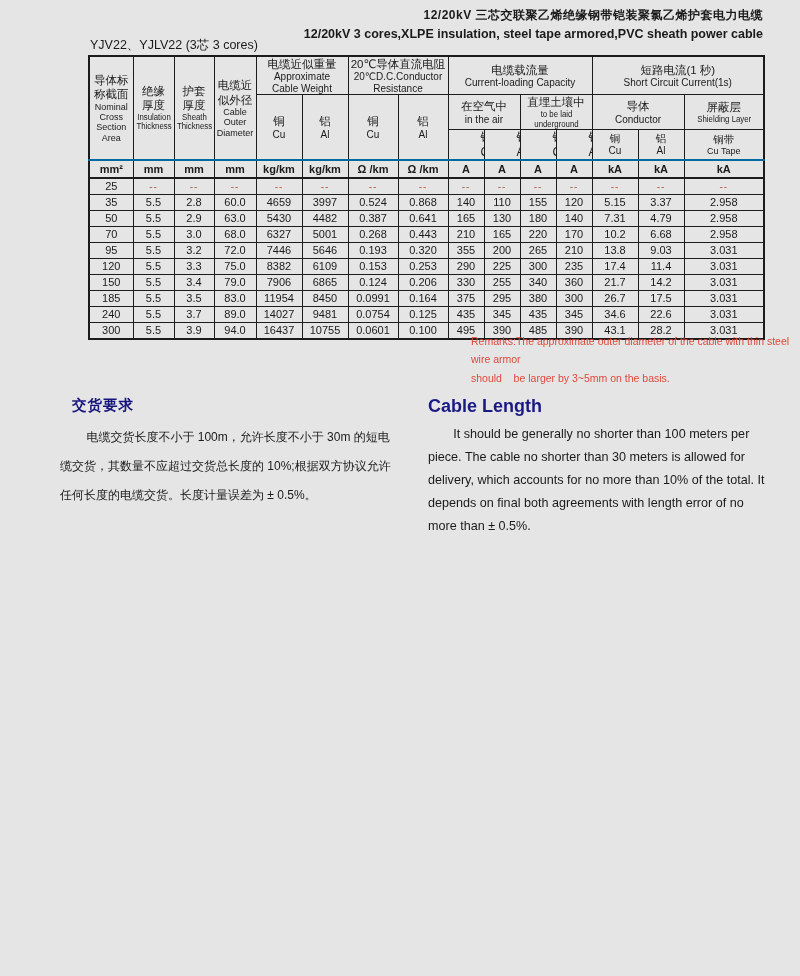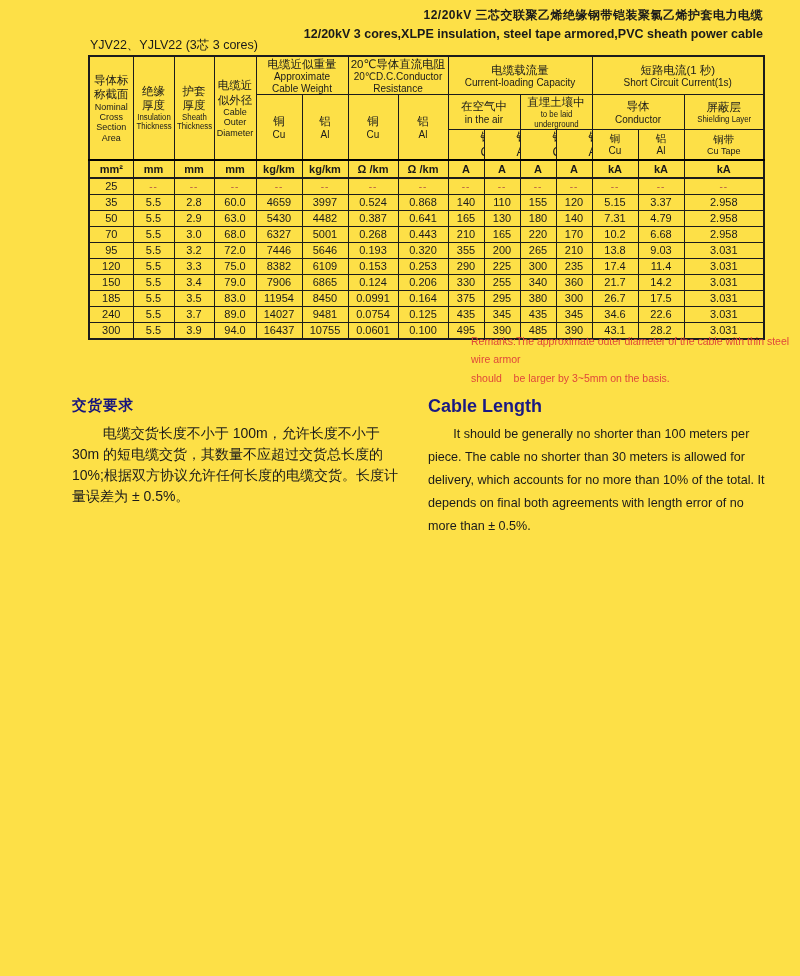--- a/index.html
+++ b/index.html
@@ -1,56 +1,56 @@
 <!DOCTYPE html>
 <html><head>
 <meta charset="utf-8">
 <style>
   html,body{margin:0;padding:0;background:#f8eecd;}
   body{width:800px;height:976px;overflow:hidden;
        font-family:"Liberation Sans","DejaVu Sans",sans-serif;color:#1a1a1a;}
-  .page{position:relative;width:800px;height:976px;background:#fde047;}
+  .page{position:relative;width:800px;height:976px;background:#e5e5e5;}
 
   
   .titles{position:absolute;top:7px;right:37px;text-align:right;}
   .title-zh{font-size:12px;font-weight:bold;letter-spacing:.5px;}
   .title-en{font-size:12.5px;font-weight:bold;margin-top:3px;}
   .model{position:absolute;top:37px;left:90px;font-size:12.5px;}
 
   
   table.spec{position:absolute;top:55px;left:88px;width:675px;
      border-collapse:collapse;table-layout:fixed;
      border:2px solid #1c1c1c;}
   .spec th,.spec td{border:1px solid #1c1c1c;text-align:center;vertical-align:middle;
      padding:0;overflow:hidden;}
   .spec thead .h1{height:36px;}
   .spec thead .h2{height:30px;}
   .spec thead .h3{height:22px;}
   .spec thead .units{height:18px;}
-  .spec thead .units th{font-size:11px;font-weight:bold;border-top:2px solid #000000;border-bottom:2px solid #1c1c1c;}
+  .spec thead .units th{font-size:11px;font-weight:bold;border-top:2px solid #0369a1;border-bottom:2px solid #1c1c1c;}
   .spec tbody td{height:15px;line-height:15px;font-size:11px;font-weight:normal;}
   .spec td.na{color:#b65c45;font-size:10px;letter-spacing:1px;}
   .zh{display:block;font-size:11.5px;font-weight:normal;line-height:1.25;white-space:pre-line;}
   .en{display:block;font-size:9px;font-weight:normal;line-height:1.15;white-space:pre-line;}
   .en.big{font-size:10px;}
   .mix{display:block;font-size:12px;font-weight:normal;line-height:1.2;padding-left:32px;}
   .zh.small{font-size:10.5px;}
   .en.tiny{font-size:8.5px;transform:scaleX(.92);transform-origin:center;}
 
   
   .note{position:absolute;top:332px;font-size:10.5px;line-height:1.7;}
   .note-zh{left:88px;width:325px;color:#c0392b;}
   .note-en{left:428px;width:340px;color:#e0483a;white-space:pre-wrap;line-height:1.75;margin-left:43px;}
 
   
   .sec-head{position:absolute;top:396px;font-weight:bold;color:#16157d;}
   .sec-head.zh-head{left:72px;font-size:14.5px;letter-spacing:1px;}
   .sec-head.en-head{left:428px;font-size:18px;color:#191984;}
   .sec-body{position:absolute;top:423px;}
-  .body-zh{left:72px;width:332px;font-size:14px;line-height:21px;text-indent:2.2em;}
+  .body-zh{left:60px;width:332px;font-size:12px;line-height:29px;text-indent:2.2em;}
   .body-en{left:428px;width:340px;font-size:12.6px;line-height:23px;text-indent:2em;}
 </style>
 </head>
 <body>
 
 <div class="page">
 
   <div class="titles">
     <div class="title-zh">12/20kV 三芯交联聚乙烯绝缘钢带铠装聚氯乙烯护套电力电缆</div>
     <div class="title-en">12/20kV 3 cores,XLPE insulation, steel tape armored,PVC sheath power cable</div>

